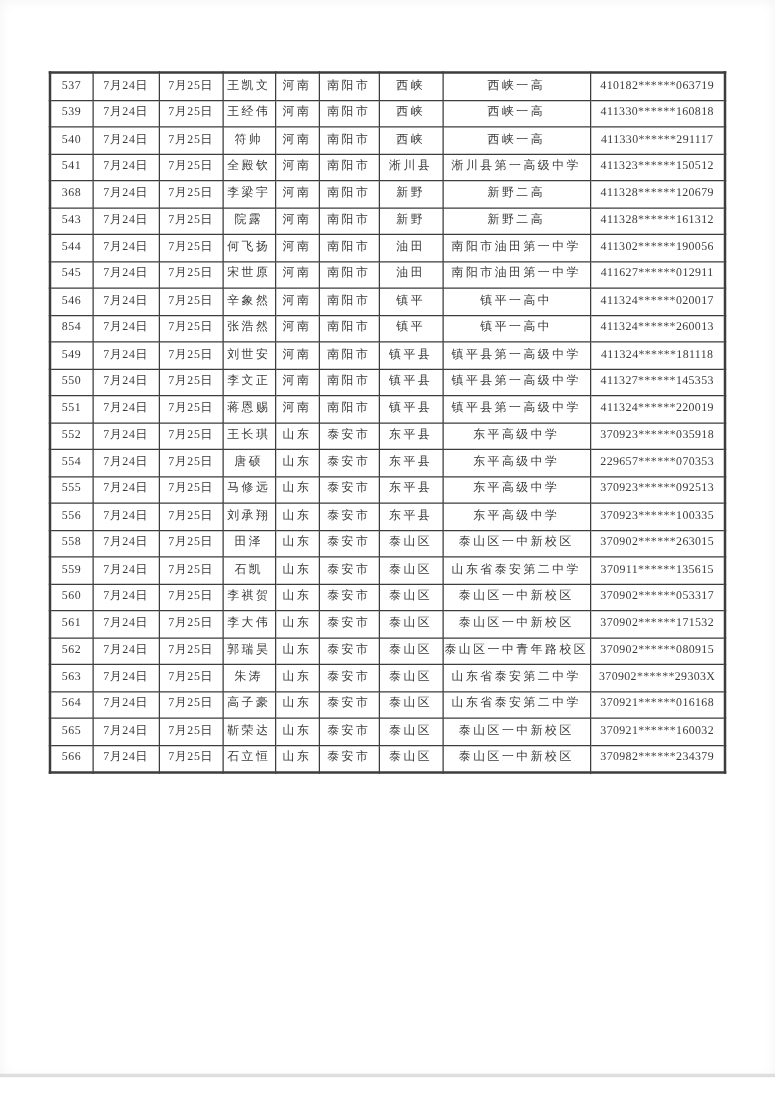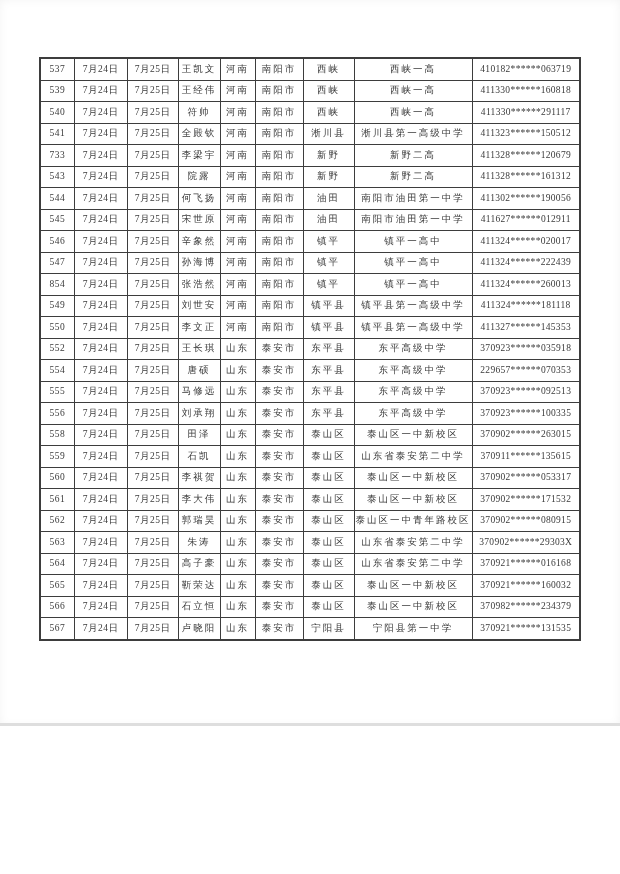--- a/index.html
+++ b/index.html
@@ -3,21 +3,21 @@
 <meta charset="utf-8">
 <style>
   html, body {
     margin: 0;
     padding: 0;
     background: #ffffff;
   }
   .page {
     position: relative;
     width: 620px;
-    height: 726px;
+    height: 862px;
     background: #ffffff;
     overflow: hidden;
     box-shadow: inset 0 0 10px rgba(0,0,0,0.05);
     font-family: "Liberation Serif", "DejaVu Serif", serif;
   }
   .scan-edge-bottom {
     position: absolute;
     left: 0; right: 0; bottom: 0;
     height: 3px;
     background: #dedede;
@@ -108,21 +108,21 @@
           <td class="c-date1">7月24日</td>
           <td class="c-date2">7月25日</td>
           <td class="c-name">全殿钦</td>
           <td class="c-prov">河南</td>
           <td class="c-city">南阳市</td>
           <td class="c-dist">淅川县</td>
           <td class="c-school">淅川县第一高级中学</td>
           <td class="c-id">411323******150512</td>
         </tr>
         <tr>
-          <td class="c-no">733</td>
+          <td class="c-no">368</td>
           <td class="c-date1">7月24日</td>
           <td class="c-date2">7月25日</td>
           <td class="c-name">李梁宇</td>
           <td class="c-prov">河南</td>
           <td class="c-city">南阳市</td>
           <td class="c-dist">新野</td>
           <td class="c-school">新野二高</td>
           <td class="c-id">411328******120679</td>
         </tr>
         <tr>
@@ -163,31 +163,20 @@
           <td class="c-date1">7月24日</td>
           <td class="c-date2">7月25日</td>
           <td class="c-name">辛象然</td>
           <td class="c-prov">河南</td>
           <td class="c-city">南阳市</td>
           <td class="c-dist">镇平</td>
           <td class="c-school">镇平一高中</td>
           <td class="c-id">411324******020017</td>
         </tr>
         <tr>
-          <td class="c-no">547</td>
-          <td class="c-date1">7月24日</td>
-          <td class="c-date2">7月25日</td>
-          <td class="c-name">孙海博</td>
-          <td class="c-prov">河南</td>
-          <td class="c-city">南阳市</td>
-          <td class="c-dist">镇平</td>
-          <td class="c-school">镇平一高中</td>
-          <td class="c-id">411324******222439</td>
-        </tr>
-        <tr>
           <td class="c-no">854</td>
           <td class="c-date1">7月24日</td>
           <td class="c-date2">7月25日</td>
           <td class="c-name">张浩然</td>
           <td class="c-prov">河南</td>
           <td class="c-city">南阳市</td>
           <td class="c-dist">镇平</td>
           <td class="c-school">镇平一高中</td>
           <td class="c-id">411324******260013</td>
         </tr>
@@ -207,20 +196,31 @@
           <td class="c-date1">7月24日</td>
           <td class="c-date2">7月25日</td>
           <td class="c-name">李文正</td>
           <td class="c-prov">河南</td>
           <td class="c-city">南阳市</td>
           <td class="c-dist">镇平县</td>
           <td class="c-school">镇平县第一高级中学</td>
           <td class="c-id">411327******145353</td>
         </tr>
         <tr>
+          <td class="c-no">551</td>
+          <td class="c-date1">7月24日</td>
+          <td class="c-date2">7月25日</td>
+          <td class="c-name">蒋恩赐</td>
+          <td class="c-prov">河南</td>
+          <td class="c-city">南阳市</td>
+          <td class="c-dist">镇平县</td>
+          <td class="c-school">镇平县第一高级中学</td>
+          <td class="c-id">411324******220019</td>
+        </tr>
+        <tr>
           <td class="c-no">552</td>
           <td class="c-date1">7月24日</td>
           <td class="c-date2">7月25日</td>
           <td class="c-name">王长琪</td>
           <td class="c-prov">山东</td>
           <td class="c-city">泰安市</td>
           <td class="c-dist">东平县</td>
           <td class="c-school">东平高级中学</td>
           <td class="c-id">370923******035918</td>
         </tr>
@@ -348,28 +348,17 @@
         <tr>
           <td class="c-no">566</td>
           <td class="c-date1">7月24日</td>
           <td class="c-date2">7月25日</td>
           <td class="c-name">石立恒</td>
           <td class="c-prov">山东</td>
           <td class="c-city">泰安市</td>
           <td class="c-dist">泰山区</td>
           <td class="c-school">泰山区一中新校区</td>
           <td class="c-id">370982******234379</td>
-        </tr>
-        <tr>
-          <td class="c-no">567</td>
-          <td class="c-date1">7月24日</td>
-          <td class="c-date2">7月25日</td>
-          <td class="c-name">卢晓阳</td>
-          <td class="c-prov">山东</td>
-          <td class="c-city">泰安市</td>
-          <td class="c-dist">宁阳县</td>
-          <td class="c-school">宁阳县第一中学</td>
-          <td class="c-id">370921******131535</td>
         </tr>
       </tbody>
   </table>
   <div class="scan-edge-bottom"></div>
 </div>
 
 </body></html>

